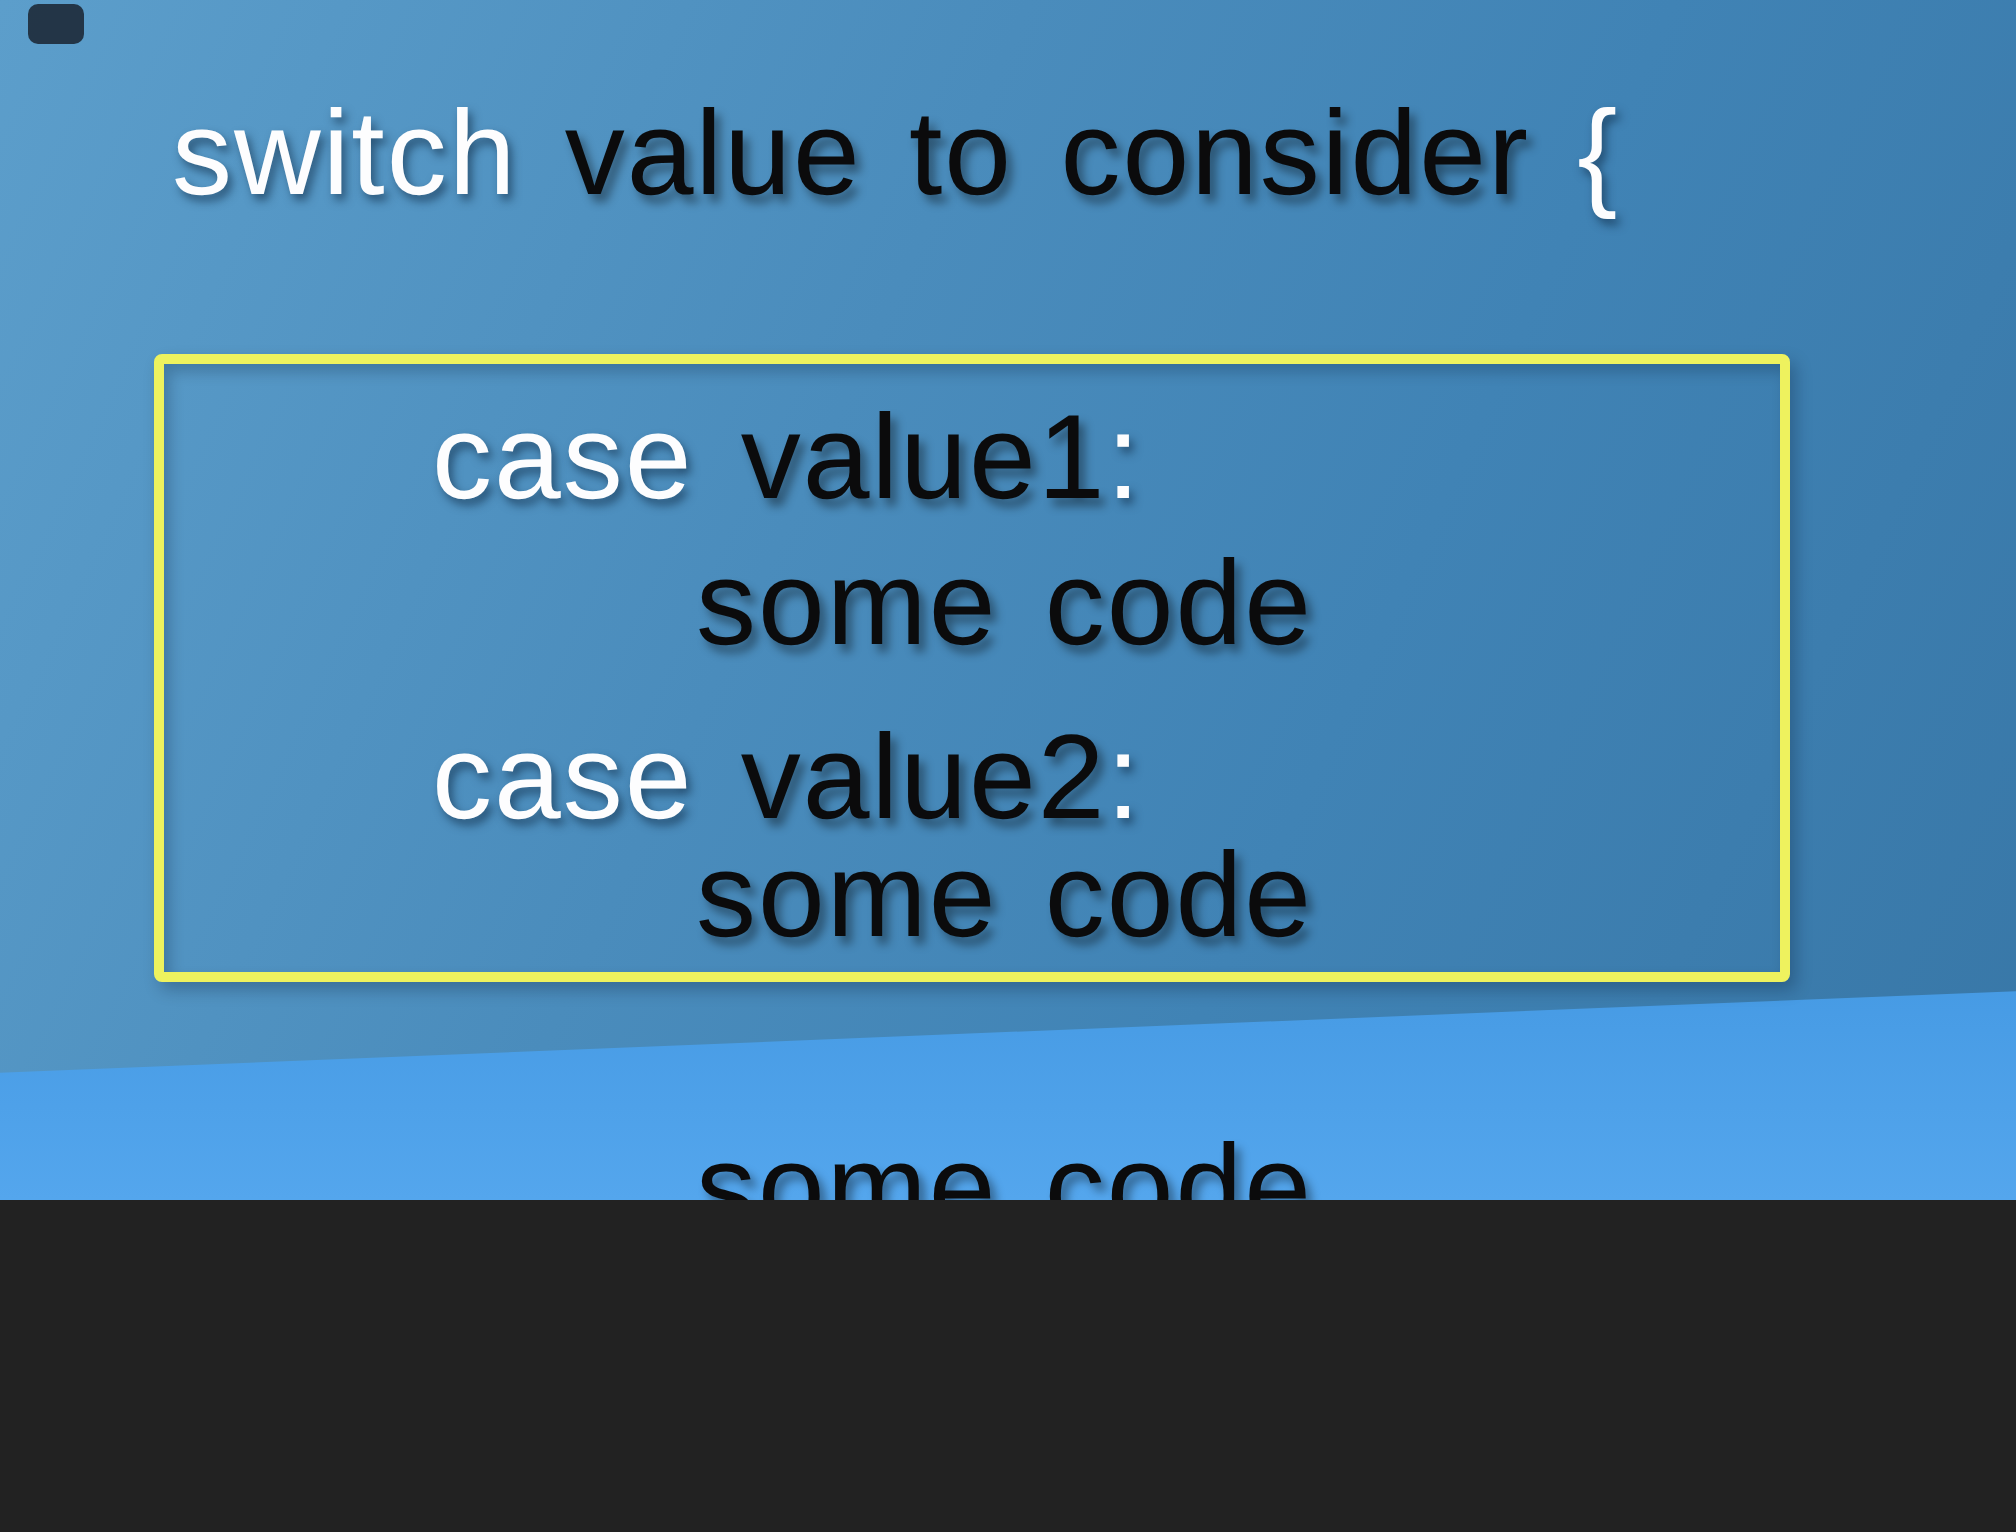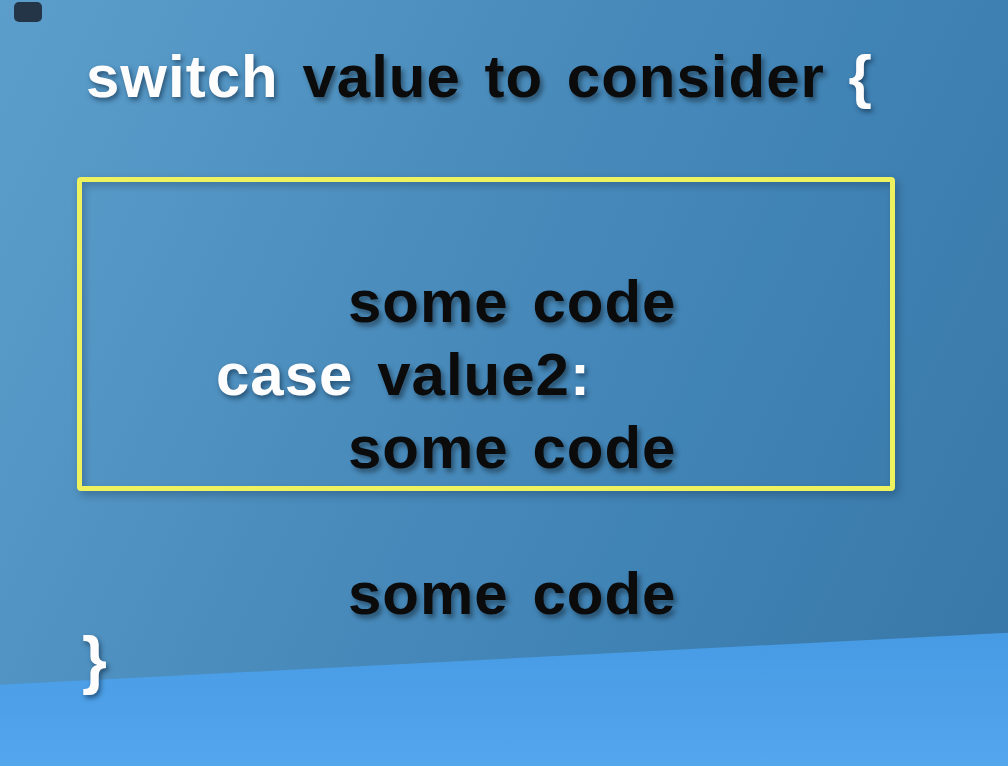--- a/index.html
+++ b/index.html
@@ -1,22 +1,22 @@
 <!DOCTYPE html>
 <html><head>
 <meta charset="utf-8">
 <style>
   html,body{margin:0;padding:0;background:#222;}
   #stage{
     position:relative;
-    width:1008px;height:766px;
+    width:1008px;height:600px;
     overflow:hidden;
     background:linear-gradient(115deg,#5c9ecb 0%,#4a8cbc 40%,#4083b5 65%,#3877a7 100%);
     font-family:"Liberation Sans","DejaVu Sans",sans-serif;
-    font-weight:700;
+    font-weight:400;
   }
   .bottom-band{
     position:absolute;left:0;top:0;width:100%;height:100%;
     clip-path:polygon(0% 89.4%, 100% 82.6%, 100% 100%, 0% 100%);
     background:linear-gradient(180deg,#4398e2 78%,#54a6ed 100%);
   }
   .corner-artifact{
     position:absolute;left:14px;top:2px;width:28px;height:20px;
     background:#1d2a38;border-radius:5px;opacity:.9;
   }
@@ -30,21 +30,21 @@
     color:#fdfdfe;
     text-shadow:2px 3px 5px rgba(8,30,52,.55);
   }
   .code{
     color:#0b0b0c;
     text-shadow:3px 4px 5px rgba(0,0,0,.4);
   }
   .l0{left:86px;top:47px;}
   .l1{left:216px;top:199px;}
   .l2{left:348px;top:272px;}
-  .l3{left:216px;top:345px;}
+  .l3{left:216px;top:359px;}
   .l4{left:348px;top:418px;}
   .l5{left:216px;top:491px;}
   .l6{left:348px;top:564px;}
   .l7{left:82px;top:628px;font-size:64px;}
   .highlight-box{
     position:absolute;left:77px;top:177px;
     width:808px;height:304px;
     border:5px solid #eef25e;
     border-radius:4px;
     box-shadow:inset 3px 4px 7px rgba(0,20,40,.22), 3px 4px 8px rgba(0,15,35,.25);
@@ -56,20 +56,21 @@
 <div id="stage">
 
   <div class="bottom-band"></div>
 
   <div class="corner-artifact"></div>
 
   <div class="highlight-box"></div>
 
   <div class="code-line l0"><span class="kw">switch</span><span class="code"> value to consider </span><span class="kw">{</span></div>
 
+  <div class="code-line l1"><span class="kw">case</span><span class="code"> value1</span><span class="kw">:</span></div>
 
   <div class="code-line l2"><span class="code">some code</span></div>
 
   <div class="code-line l3"><span class="kw">case</span><span class="code"> value2</span><span class="kw">:</span></div>
 
   <div class="code-line l4"><span class="code">some code</span></div>
 
 
   <div class="code-line l6"><span class="code">some code</span></div>
 

